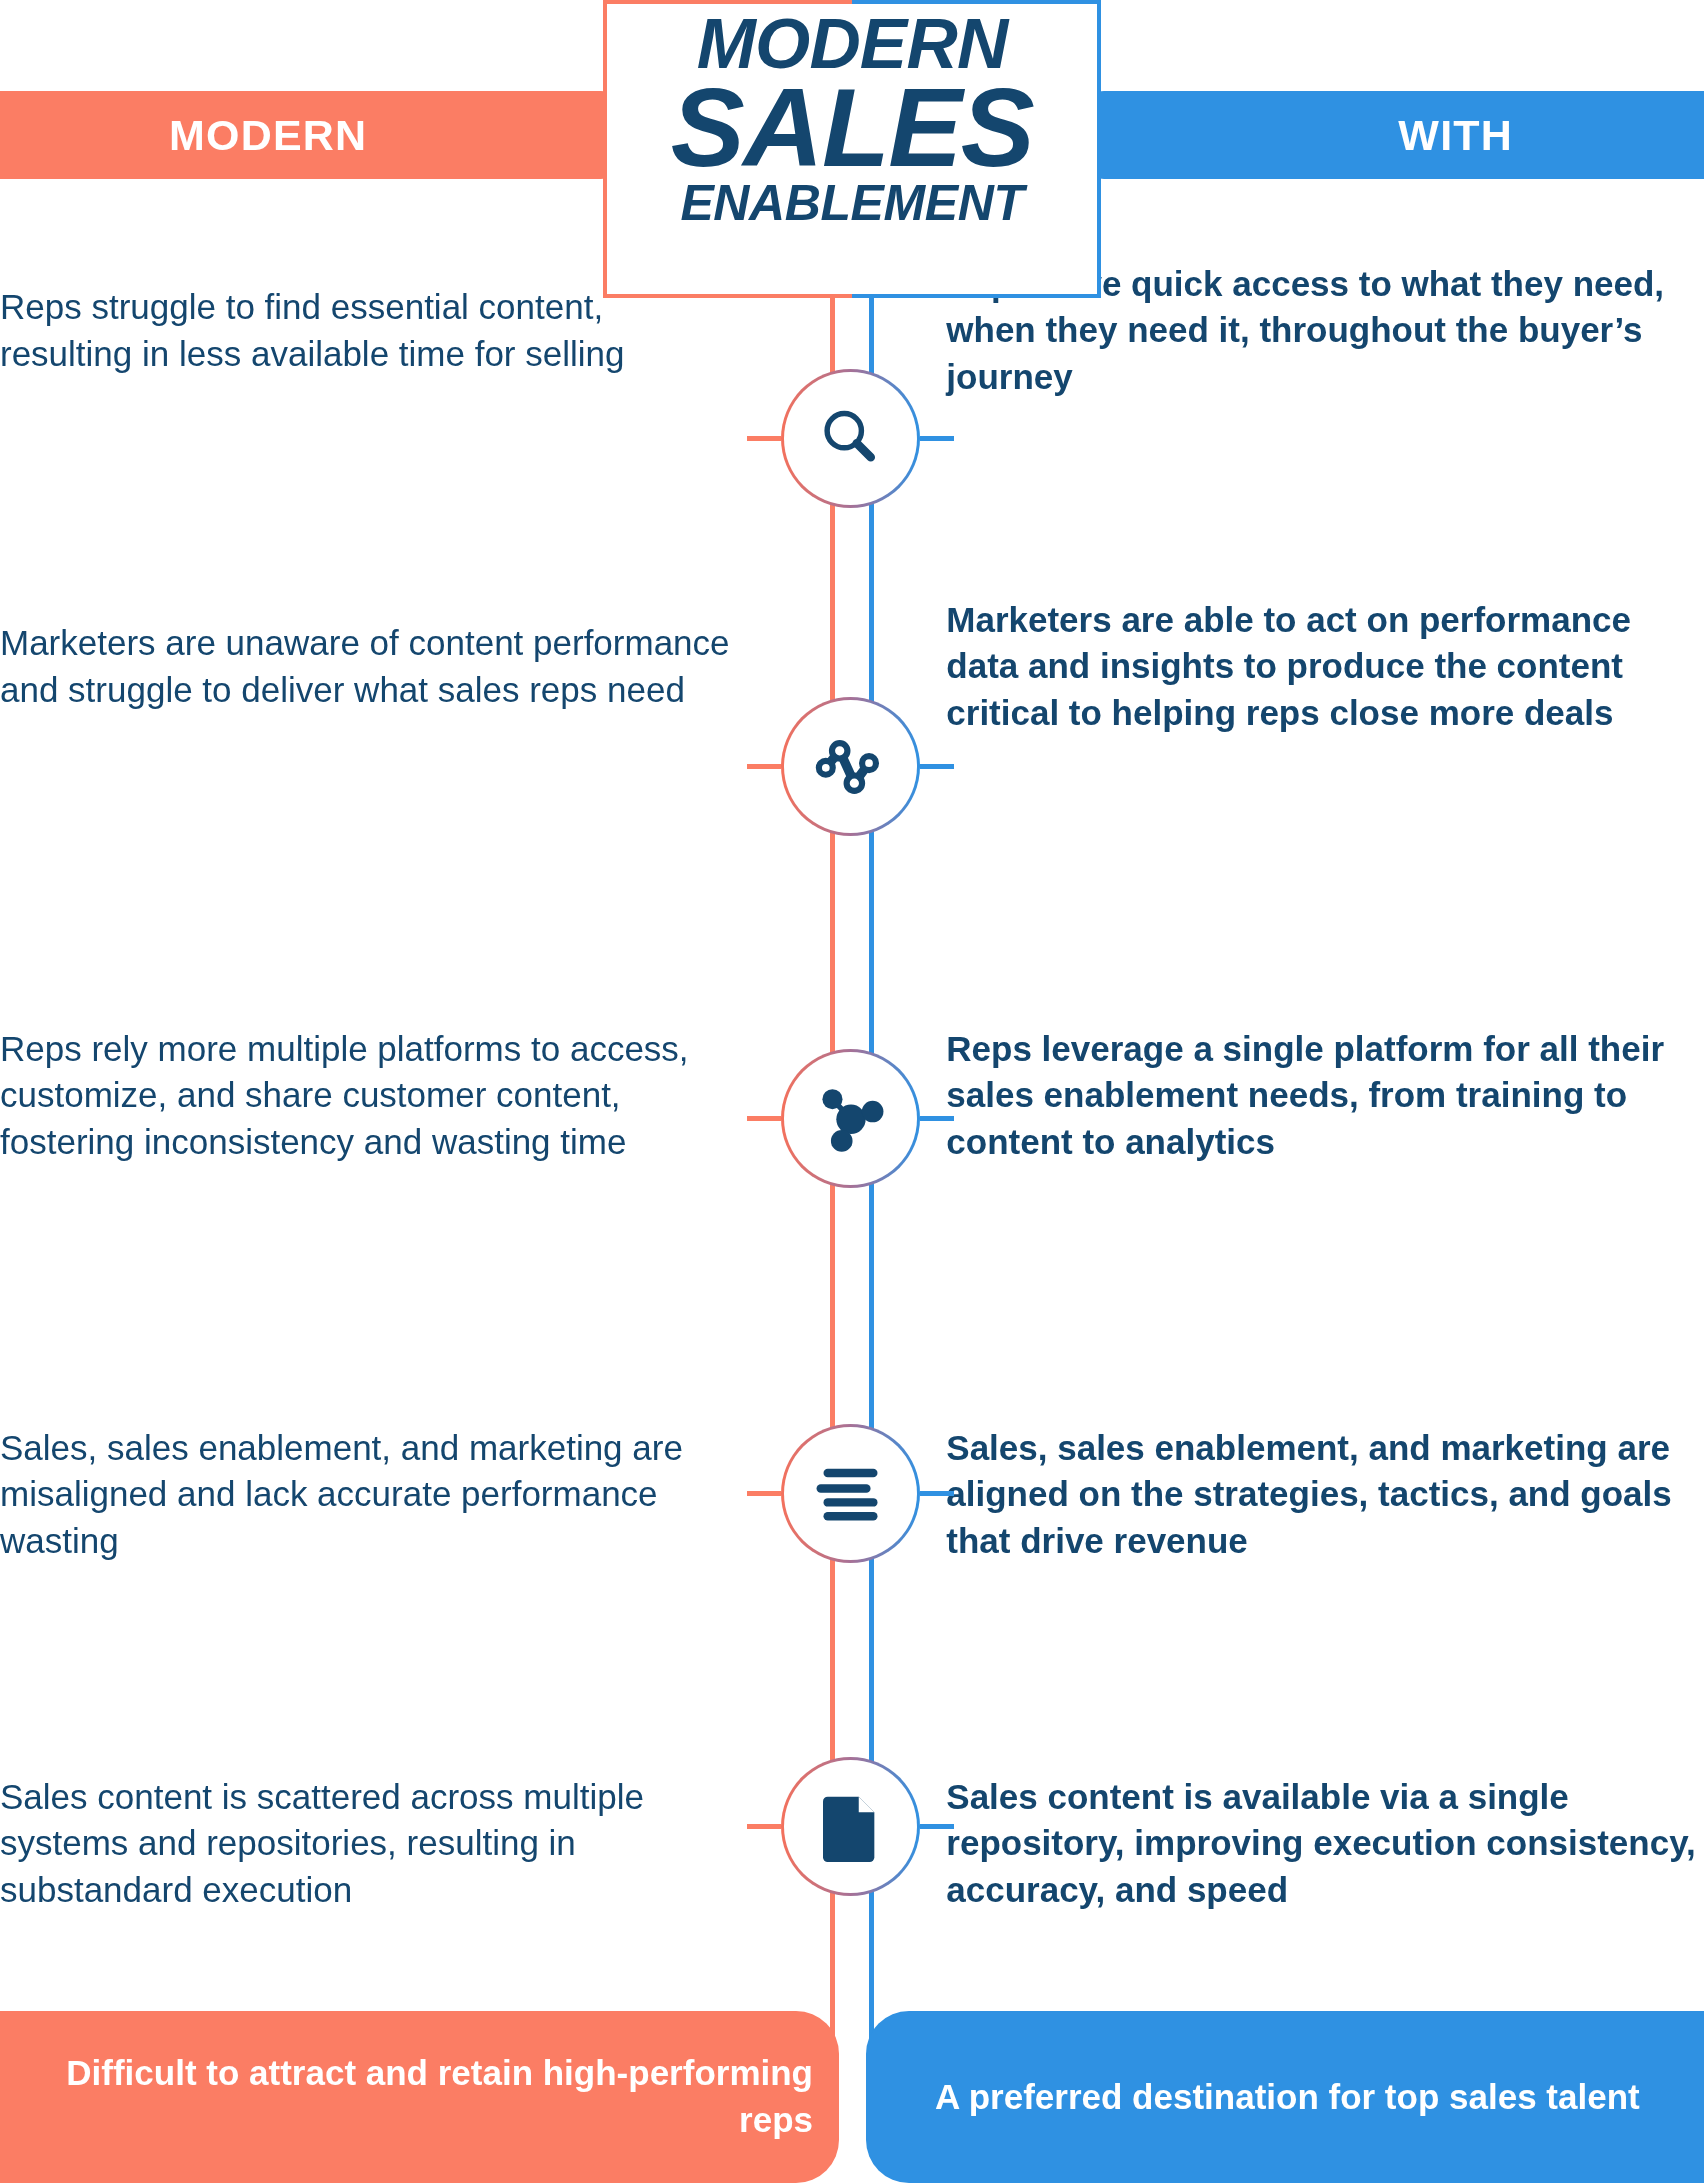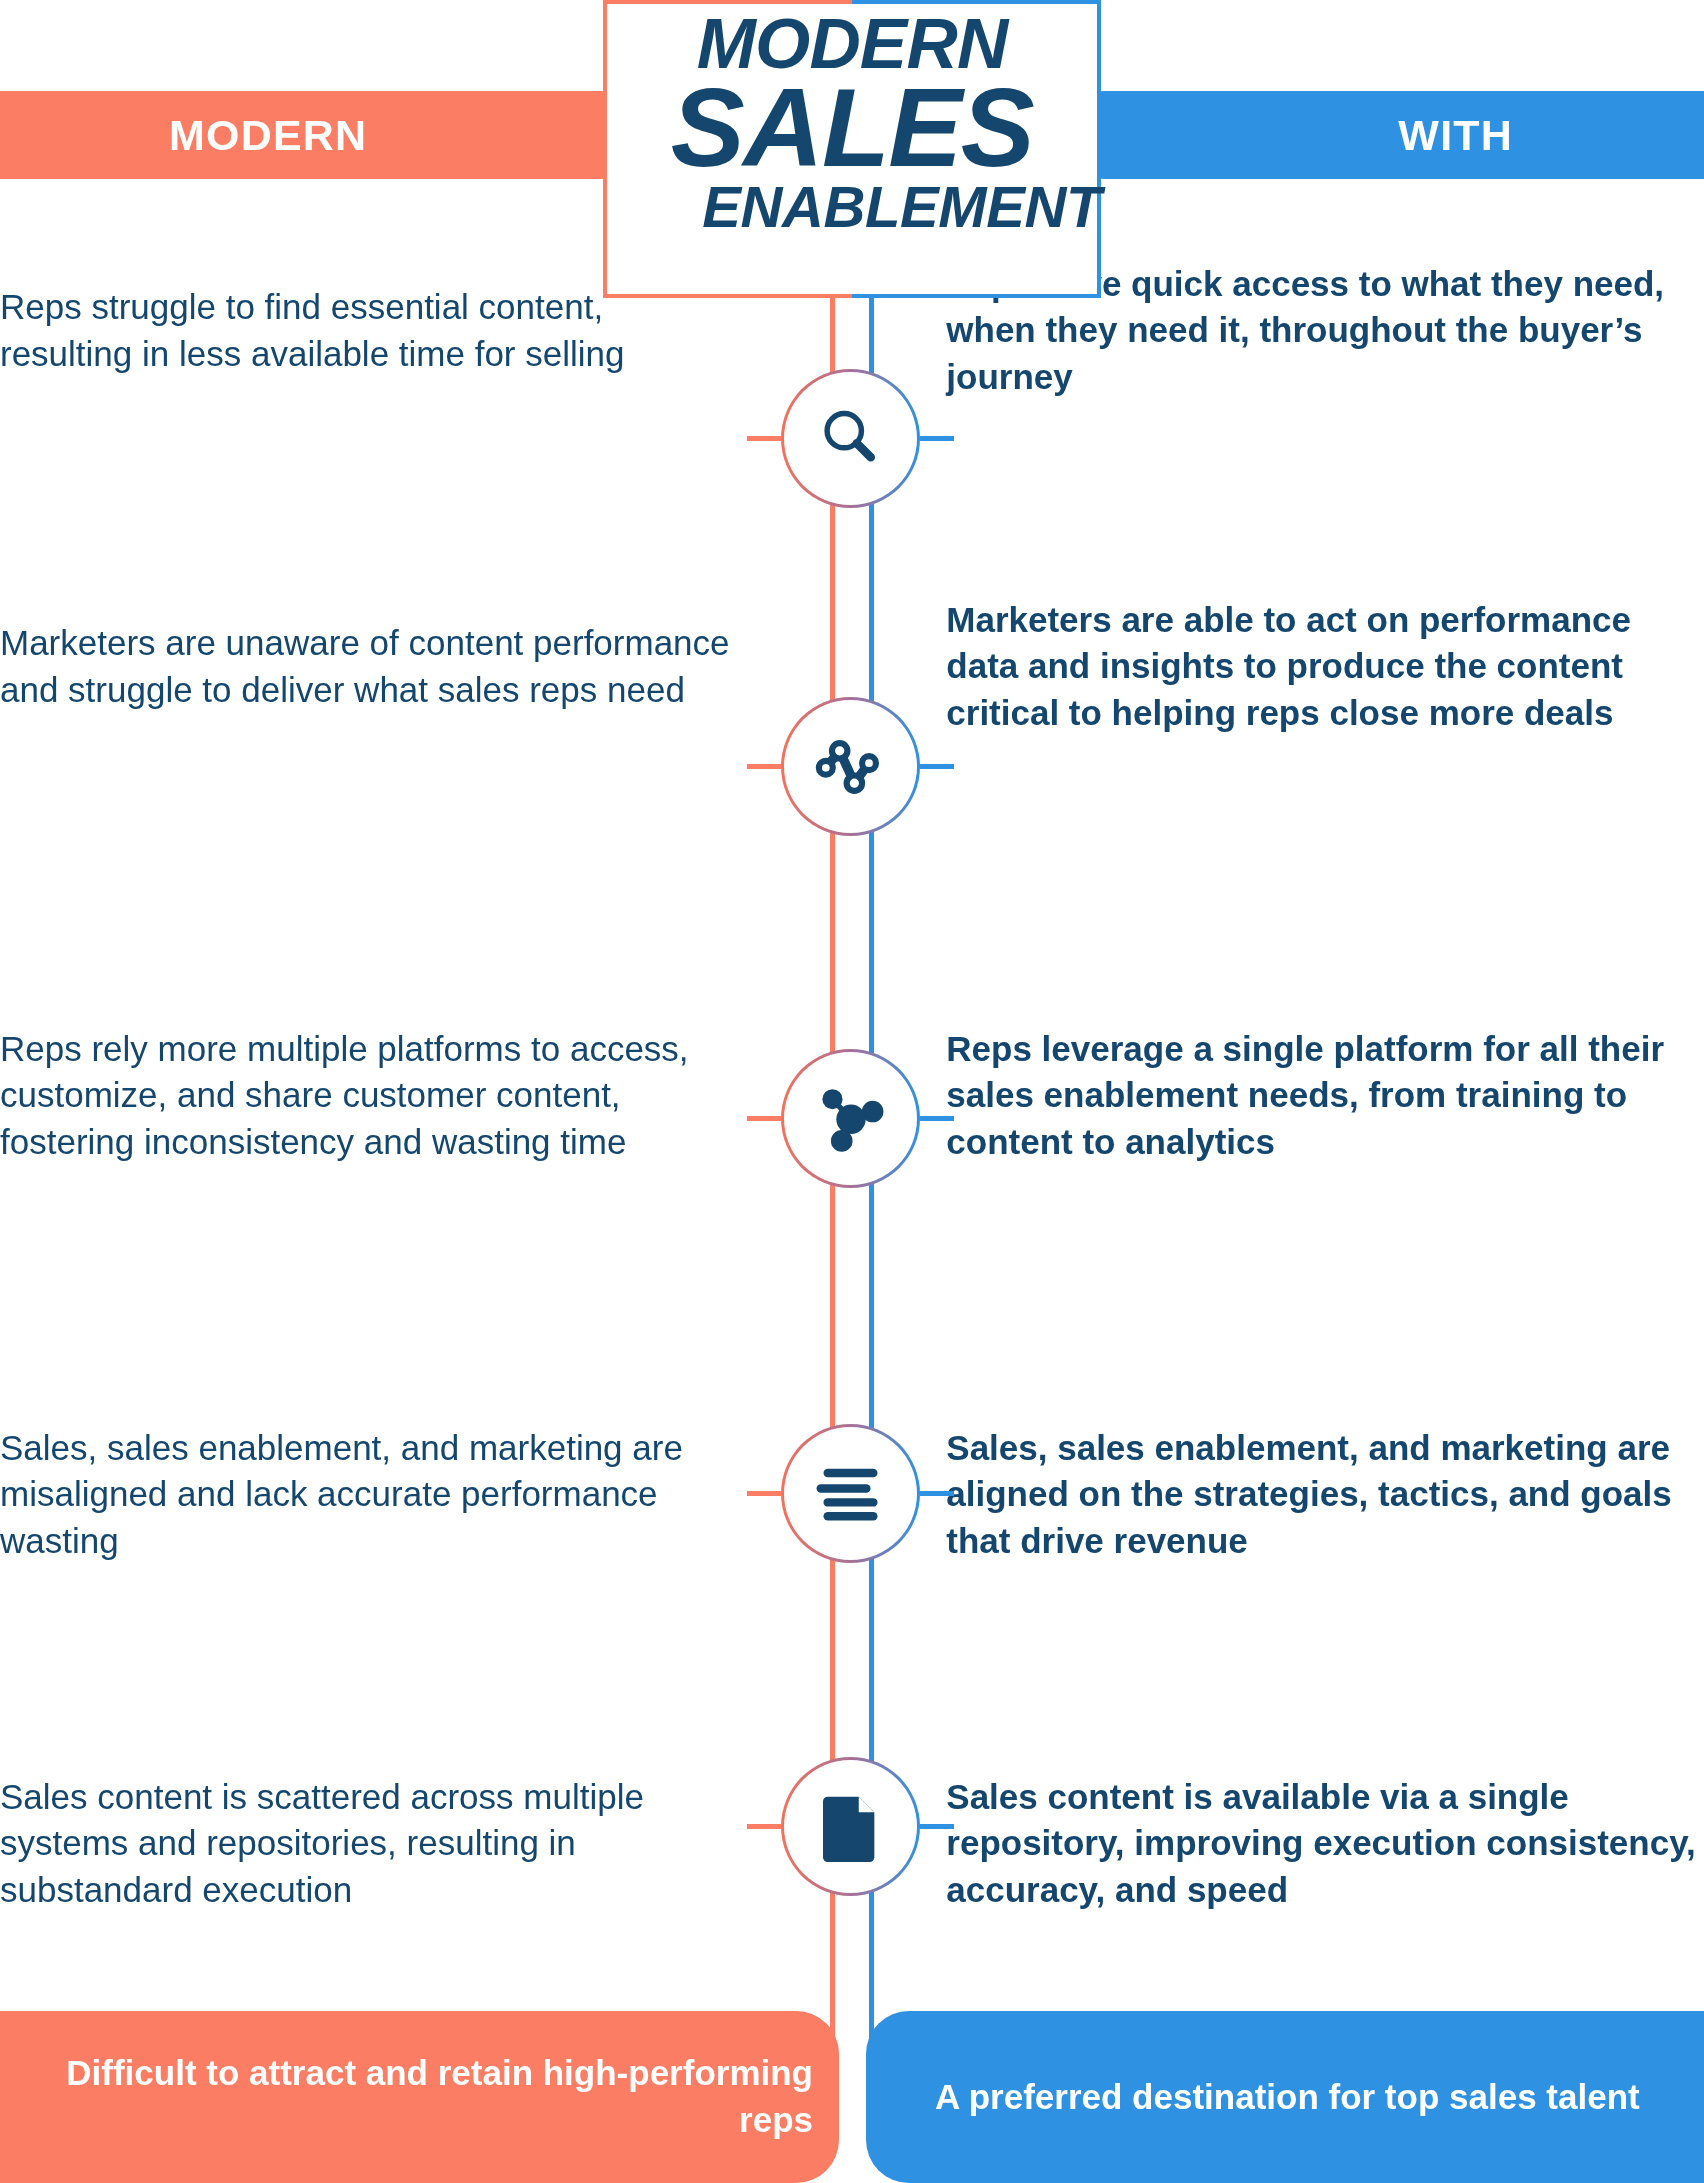--- a/index.html
+++ b/index.html
@@ -73,21 +73,21 @@
 
   .title-inner {
     position: absolute;
     left: 0; right: 0; top: 11px;
     text-align: center;
     color: #14466E;
     line-height: 0.93;
   }
   .title-line1 { font-size: 71px; font-weight: bold; letter-spacing: -0.8px; }
   .title-line2 { font-size: 111px; font-weight: bold; letter-spacing: -1.5px; }
-  .title-line3 { font-size: 58px; font-weight: bold; letter-spacing: -0.4px; text-align: right; }
+  .title-line3 { font-size: 50px; font-weight: bold; letter-spacing: -0.4px; }
 
   
   .rail {
     position: absolute;
     width: 4.6px;
     top: 155px;
     height: 1901px;
     z-index: 1;
   }
   .rail.left  { left: 830px; background: #FB7D64; }

